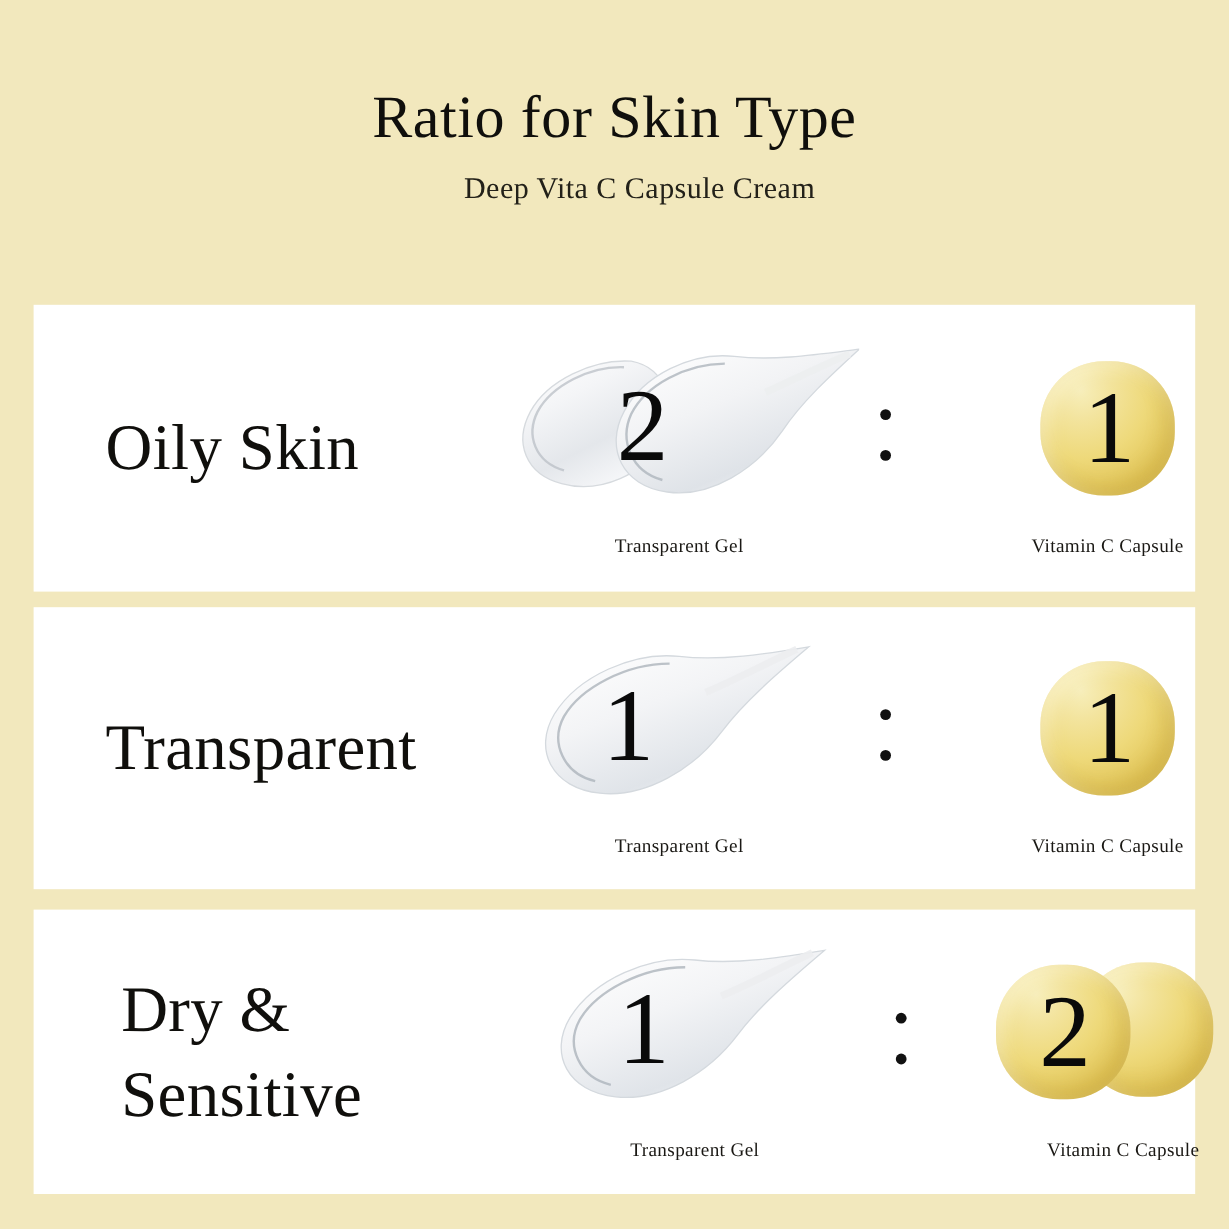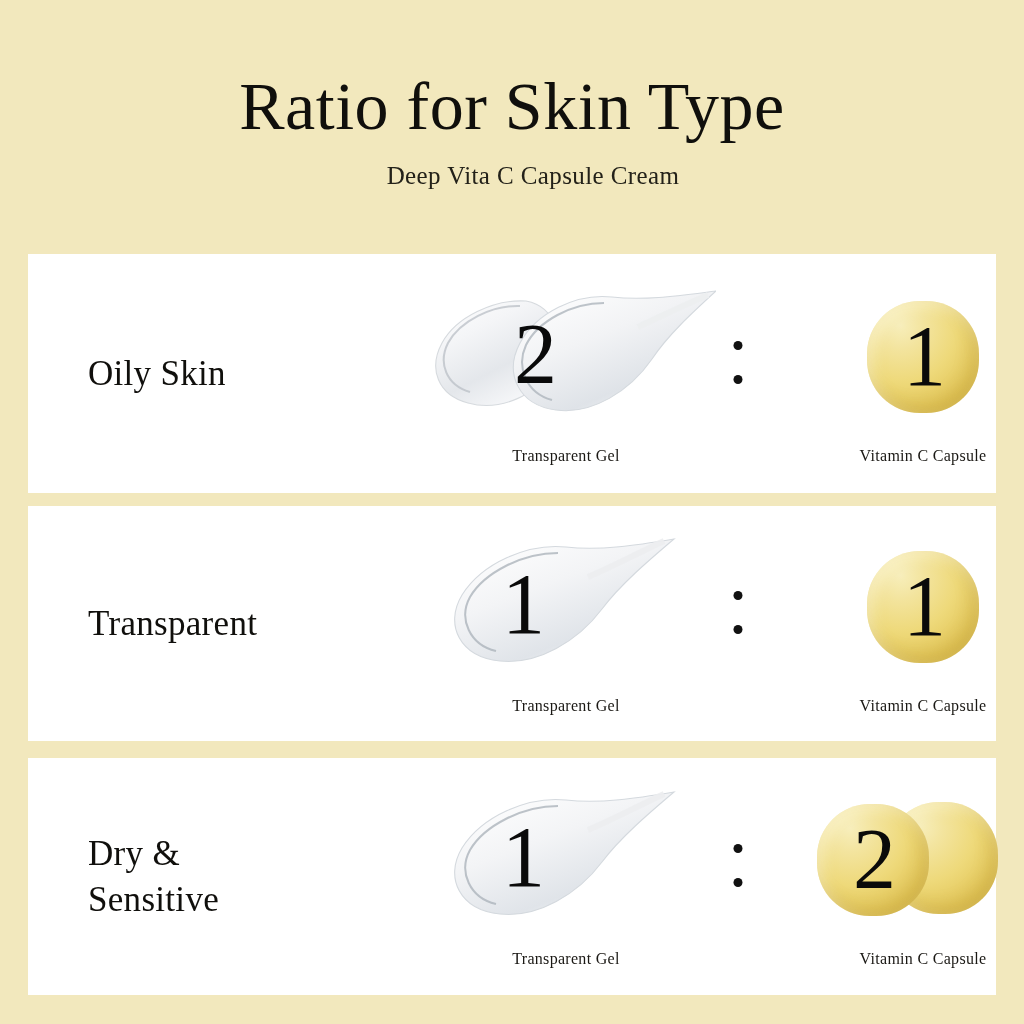--- a/index.html
+++ b/index.html
@@ -18,21 +18,21 @@
 
   
   .header {
     width: 100%;
     text-align: center;
     padding-top: 72px;
     box-sizing: border-box;
   }
   .title {
     font-family: "Liberation Serif", "DejaVu Serif", serif;
-    font-size: 68px;
+    font-size: 50px;
     font-weight: 400;
     line-height: 1.0;
     letter-spacing: 0.5px;
     color: #100f0c;
     margin: 0;
   }
   .subtitle {
     font-family: "Liberation Serif", "DejaVu Serif", serif;
     font-size: 25px;
     font-weight: 400;
@@ -51,28 +51,28 @@
   }
   .card {
     background: #ffffff;
     position: relative;
     display: flex;
     align-items: center;
     box-sizing: border-box;
   }
   .card.row1 { height: 239px; margin-bottom: 13px; }
   .card.row2 { height: 235px; margin-bottom: 17px; }
-  .card.row3 { height: 237px; }
+  .card.row3 { height: 237px; padding-left: 13px; }
 
   
   .skin-label {
     width: 360px;
     padding-left: 60px;
     box-sizing: border-box;
-    font-size: 35px;
+    font-size: 54px;
     line-height: 1.30;
     font-weight: 400;
     color: #100f0c;
     letter-spacing: 0.3px;
     flex: 0 0 auto;
   }
   .skin-label .ln { display: block; white-space: pre; }
 
   
   .ratio {

